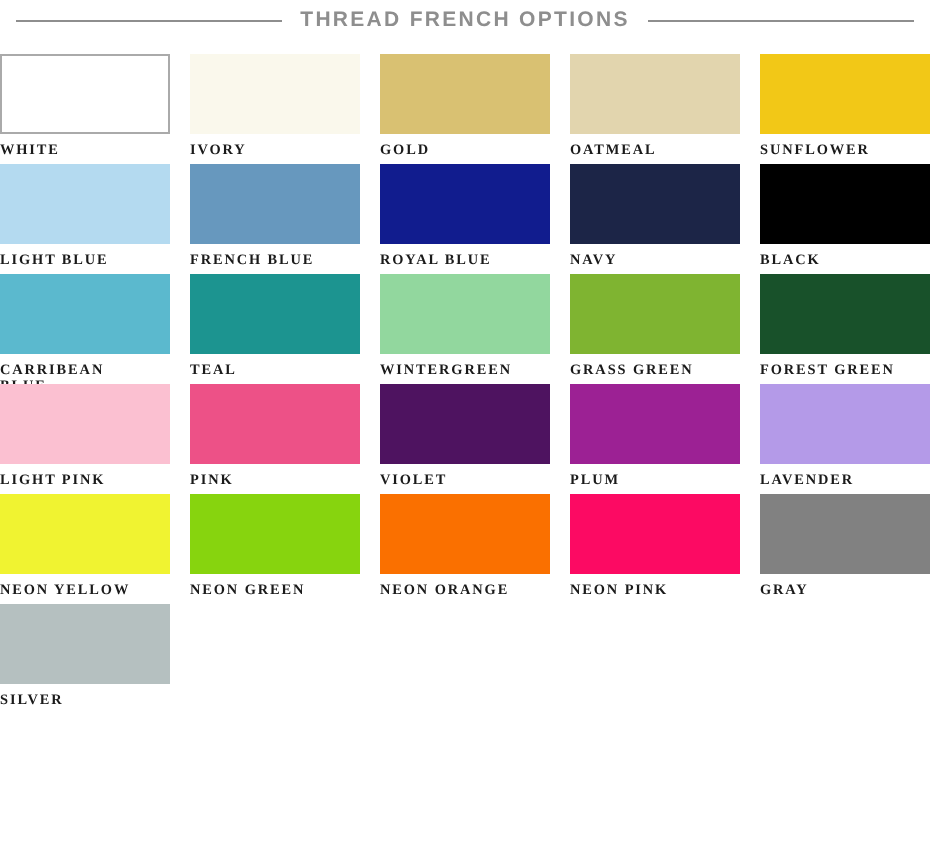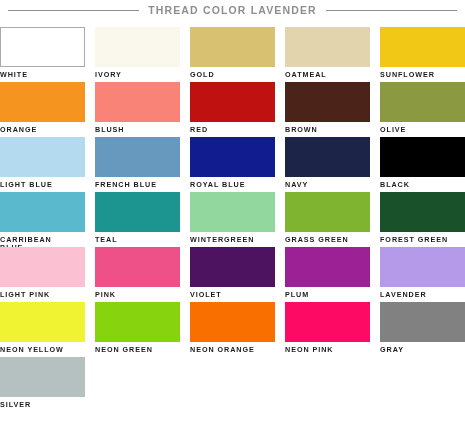--- a/index.html
+++ b/index.html
@@ -57,20 +57,21 @@
   .row {
     display: flex;
     flex-direction: row;
     align-items: flex-start;
     height: 55px;
   }
   .cell {
     width: 85px;
     margin-right: 10px;
     box-sizing: border-box;
+    font-family: Liberation Serif, serif;
   }
   .cell:last-child {
     margin-right: 0;
   }
 
   .swatch {
     width: 85px;
     height: 40px;
     box-sizing: border-box;
     display: block;
@@ -90,21 +91,21 @@
     white-space: pre-line;
   }
 </style>
 </head>
 <body>
 
 <div class="sheet">
 
   <div class="header">
     <span class="header-rule"></span>
-    <span class="header-title">THREAD COLOR LAVENDER</span>
+    <span class="header-title">THREAD FRENCH OPTIONS</span>
     <span class="header-rule"></span>
   </div>
 
   <div class="grid" id="swatch-grid">
       <div class="row">
         <div class="cell">
           <div class="swatch bordered" style="background-color: rgb(255, 255, 255);"></div>
           <div class="label">WHITE</div>
         </div>
         <div class="cell">
@@ -115,42 +116,20 @@
           <div class="swatch" style="background-color: rgb(217, 193, 114);"></div>
           <div class="label">GOLD</div>
         </div>
         <div class="cell">
           <div class="swatch" style="background-color: rgb(226, 213, 174);"></div>
           <div class="label">OATMEAL</div>
         </div>
         <div class="cell">
           <div class="swatch" style="background-color: rgb(242, 200, 23);"></div>
           <div class="label">SUNFLOWER</div>
-        </div>
-      </div>
-      <div class="row">
-        <div class="cell">
-          <div class="swatch" style="background-color: rgb(245, 149, 31);"></div>
-          <div class="label">ORANGE</div>
-        </div>
-        <div class="cell">
-          <div class="swatch" style="background-color: rgb(250, 131, 119);"></div>
-          <div class="label">BLUSH</div>
-        </div>
-        <div class="cell">
-          <div class="swatch" style="background-color: rgb(192, 17, 17);"></div>
-          <div class="label">RED</div>
-        </div>
-        <div class="cell">
-          <div class="swatch" style="background-color: rgb(75, 35, 25);"></div>
-          <div class="label">BROWN</div>
-        </div>
-        <div class="cell">
-          <div class="swatch" style="background-color: rgb(139, 153, 65);"></div>
-          <div class="label">OLIVE</div>
         </div>
       </div>
       <div class="row">
         <div class="cell">
           <div class="swatch" style="background-color: rgb(180, 218, 240);"></div>
           <div class="label">LIGHT BLUE</div>
         </div>
         <div class="cell">
           <div class="swatch" style="background-color: rgb(103, 152, 190);"></div>
           <div class="label">FRENCH BLUE</div>

